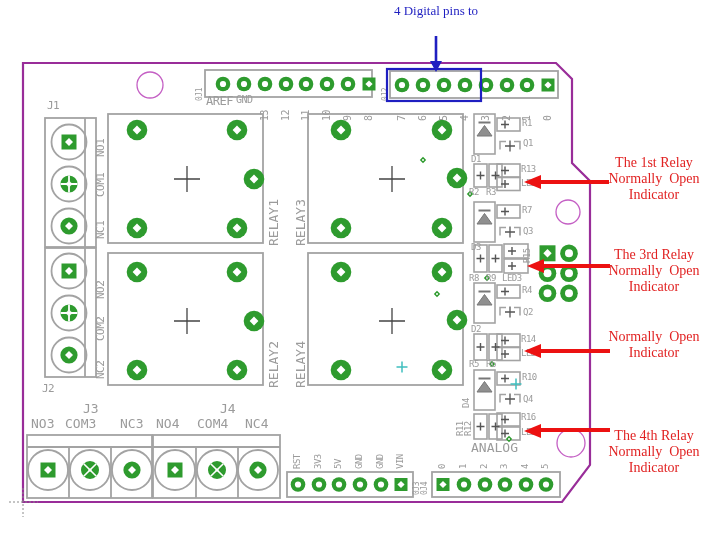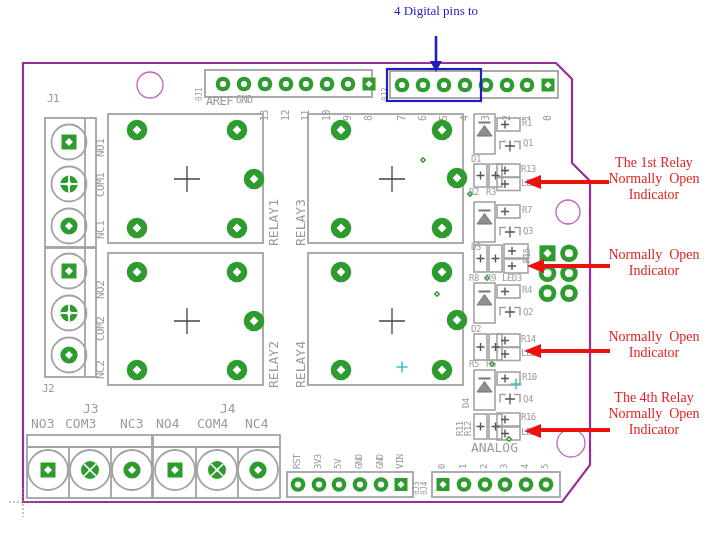--- a/index.html
+++ b/index.html
@@ -321,21 +321,21 @@
       <use href="#sdot" x="470" y="194"></use>
           <use href="#sdot" x="487" y="278"></use>
       <use href="#sdot" x="492" y="364"></use>
           <use href="#sdot" x="509" y="439"></use>
     </g>
   </g>
 </svg>
 
 <div class="lbl-layer">
 
-  <span class="gl s11" style="left:47px;top:93px">J1</span>
+  <span class="gl s11" style="left:47px;top:100px">J1</span>
   <span class="gl s11" style="left:42px;top:383px">J2</span>
   <span class="gl s13" style="left:83px;top:402px">J3</span>
   <span class="gl s13" style="left:220px;top:402px">J4</span>
 
   <span class="gl v s8" style="left:196px;top:101px">0J1</span>
   <span class="gl v s8" style="left:382px;top:101px">0J2</span>
   <span class="gl v s8" style="left:413px;top:495px">0J3</span>
   <span class="gl v s8" style="left:421px;top:495px">0J4</span>
 
   <span class="gl v s11" style="left:95px;top:157px">NO1</span>
@@ -451,27 +451,28 @@
 <div class="note-layer">
   <div class="blue-note">
     <div>4 Digital pins to</div>
   </div>
   <div class="red-note" style="top:155px">
     <div>The 1st Relay</div>
     <div>Normally  Open</div>
     <div>Indicator</div>
   </div>
   <div class="red-note" style="top:247px">
+    <div>The 3rd Relay</div>
     <div>Normally  Open</div>
     <div>Indicator</div>
   </div>
   <div class="red-note" style="top:329px">
     <div>Normally  Open</div>
     <div>Indicator</div>
   </div>
-  <div class="red-note" style="top:390px">
+  <div class="red-note" style="top:428px">
     <div>The 4th Relay</div>
     <div>Normally  Open</div>
     <div>Indicator</div>
   </div>
 </div>
 
 </div>
 
 </body></html>

